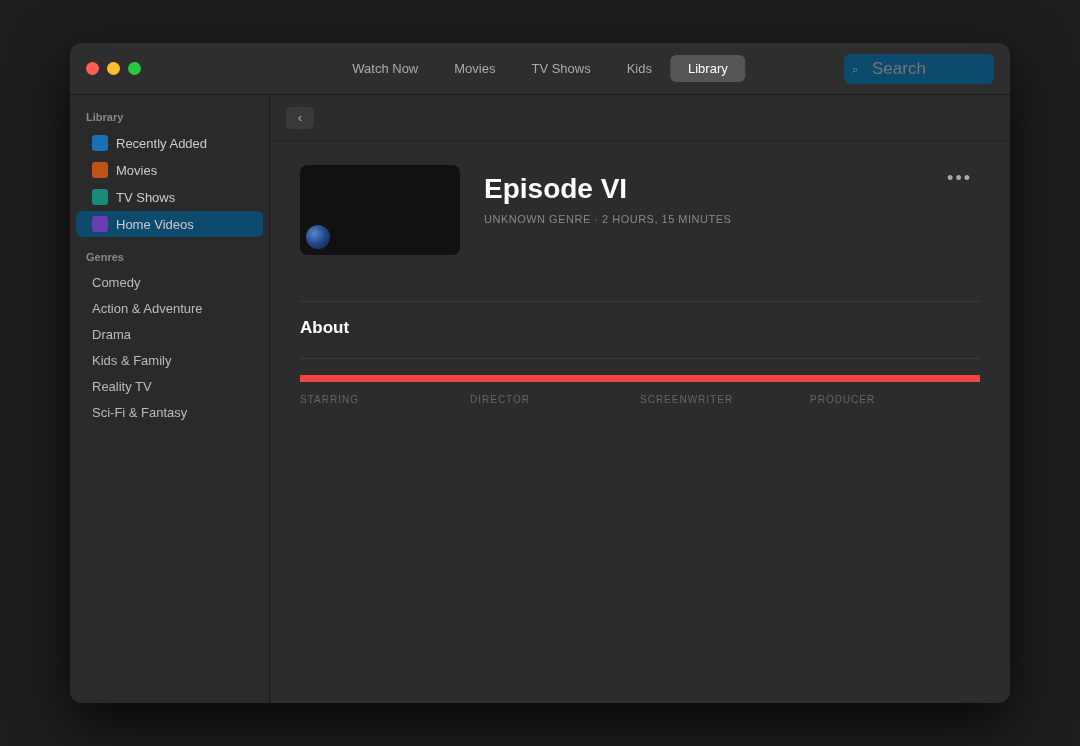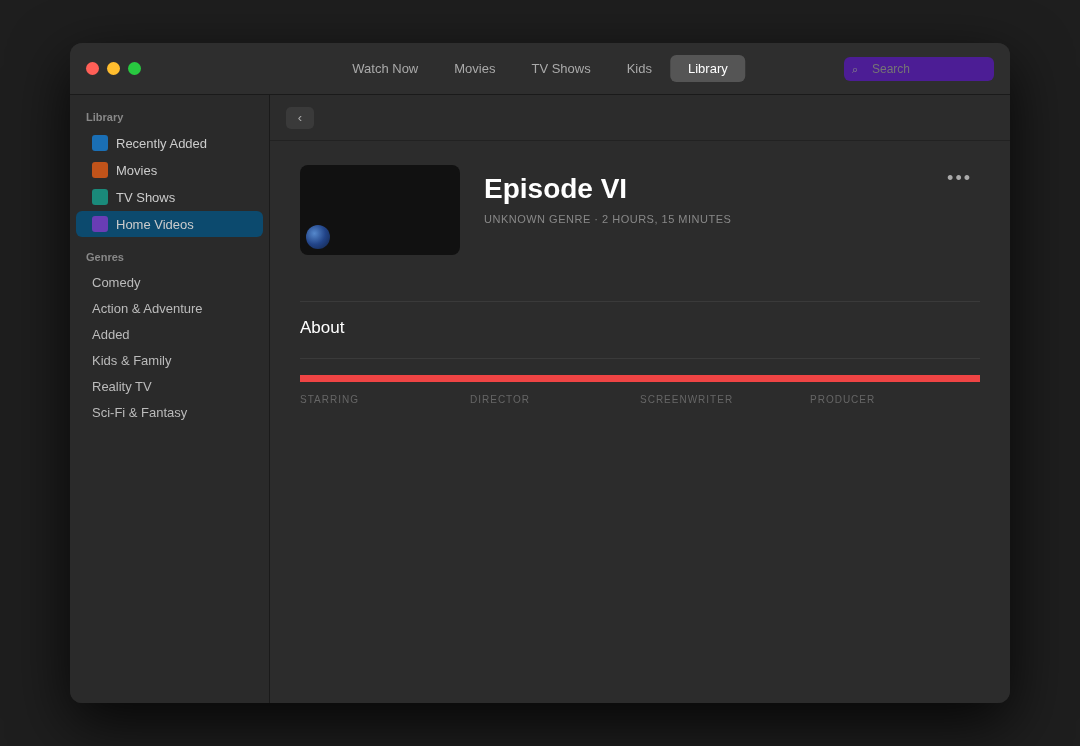--- a/index.html
+++ b/index.html
@@ -66,26 +66,26 @@
       background: #555;
       color: #fff;
     }
     .search-bar {
       position: absolute;
       right: 16px;
       top: 50%;
       transform: translateY(-50%);
     }
     .search-input {
-      background: #4c1d95;
+      background: #0c4a6e;
       border: none;
       border-radius: 6px;
       padding: 5px 10px 5px 28px;
       color: #aaa;
-      font-size: 12px;
+      font-size: 17px;
       width: 150px;
       outline: none;
     }
     .search-wrapper {
       position: relative;
     }
     .search-icon-inner {
       position: absolute;
       left: 8px;
       top: 50%;
@@ -241,21 +241,21 @@
     .divider {
       height: 1px;
       background: #3a3a3a;
       margin: 16px 0;
     }
     .about-section {
       margin-bottom: 20px;
     }
     .about-title {
       font-size: 17px;
-      font-weight: 400;
+      font-weight: 700;
       color: #fff;
       margin-bottom: 16px;
     }
     .credits-row {
       display: flex;
       gap: 0;
       padding-top: 12px;
       border-top: 7px solid #ef4444;
     }
     .credit-col {
@@ -319,21 +319,21 @@
       </div>
       <div class="sidebar-item active">
         <div class="sidebar-icon icon-purple"></div>
         <span>Home Videos</span>
       </div>
 
       <div class="sidebar-genres">
         <div class="sidebar-section-label">Genres</div>
         <div class="genre-item">Comedy</div>
         <div class="genre-item">Action &amp; Adventure</div>
-        <div class="genre-item">Added</div>
+        <div class="genre-item">Drama</div>
         <div class="genre-item">Kids &amp; Family</div>
         <div class="genre-item">Reality TV</div>
         <div class="genre-item">Sci-Fi &amp; Fantasy</div>
       </div>
     </div>
 
     <div class="main">
       <div class="main-toolbar">
         <div class="back-btn">
           <span>‹</span>

